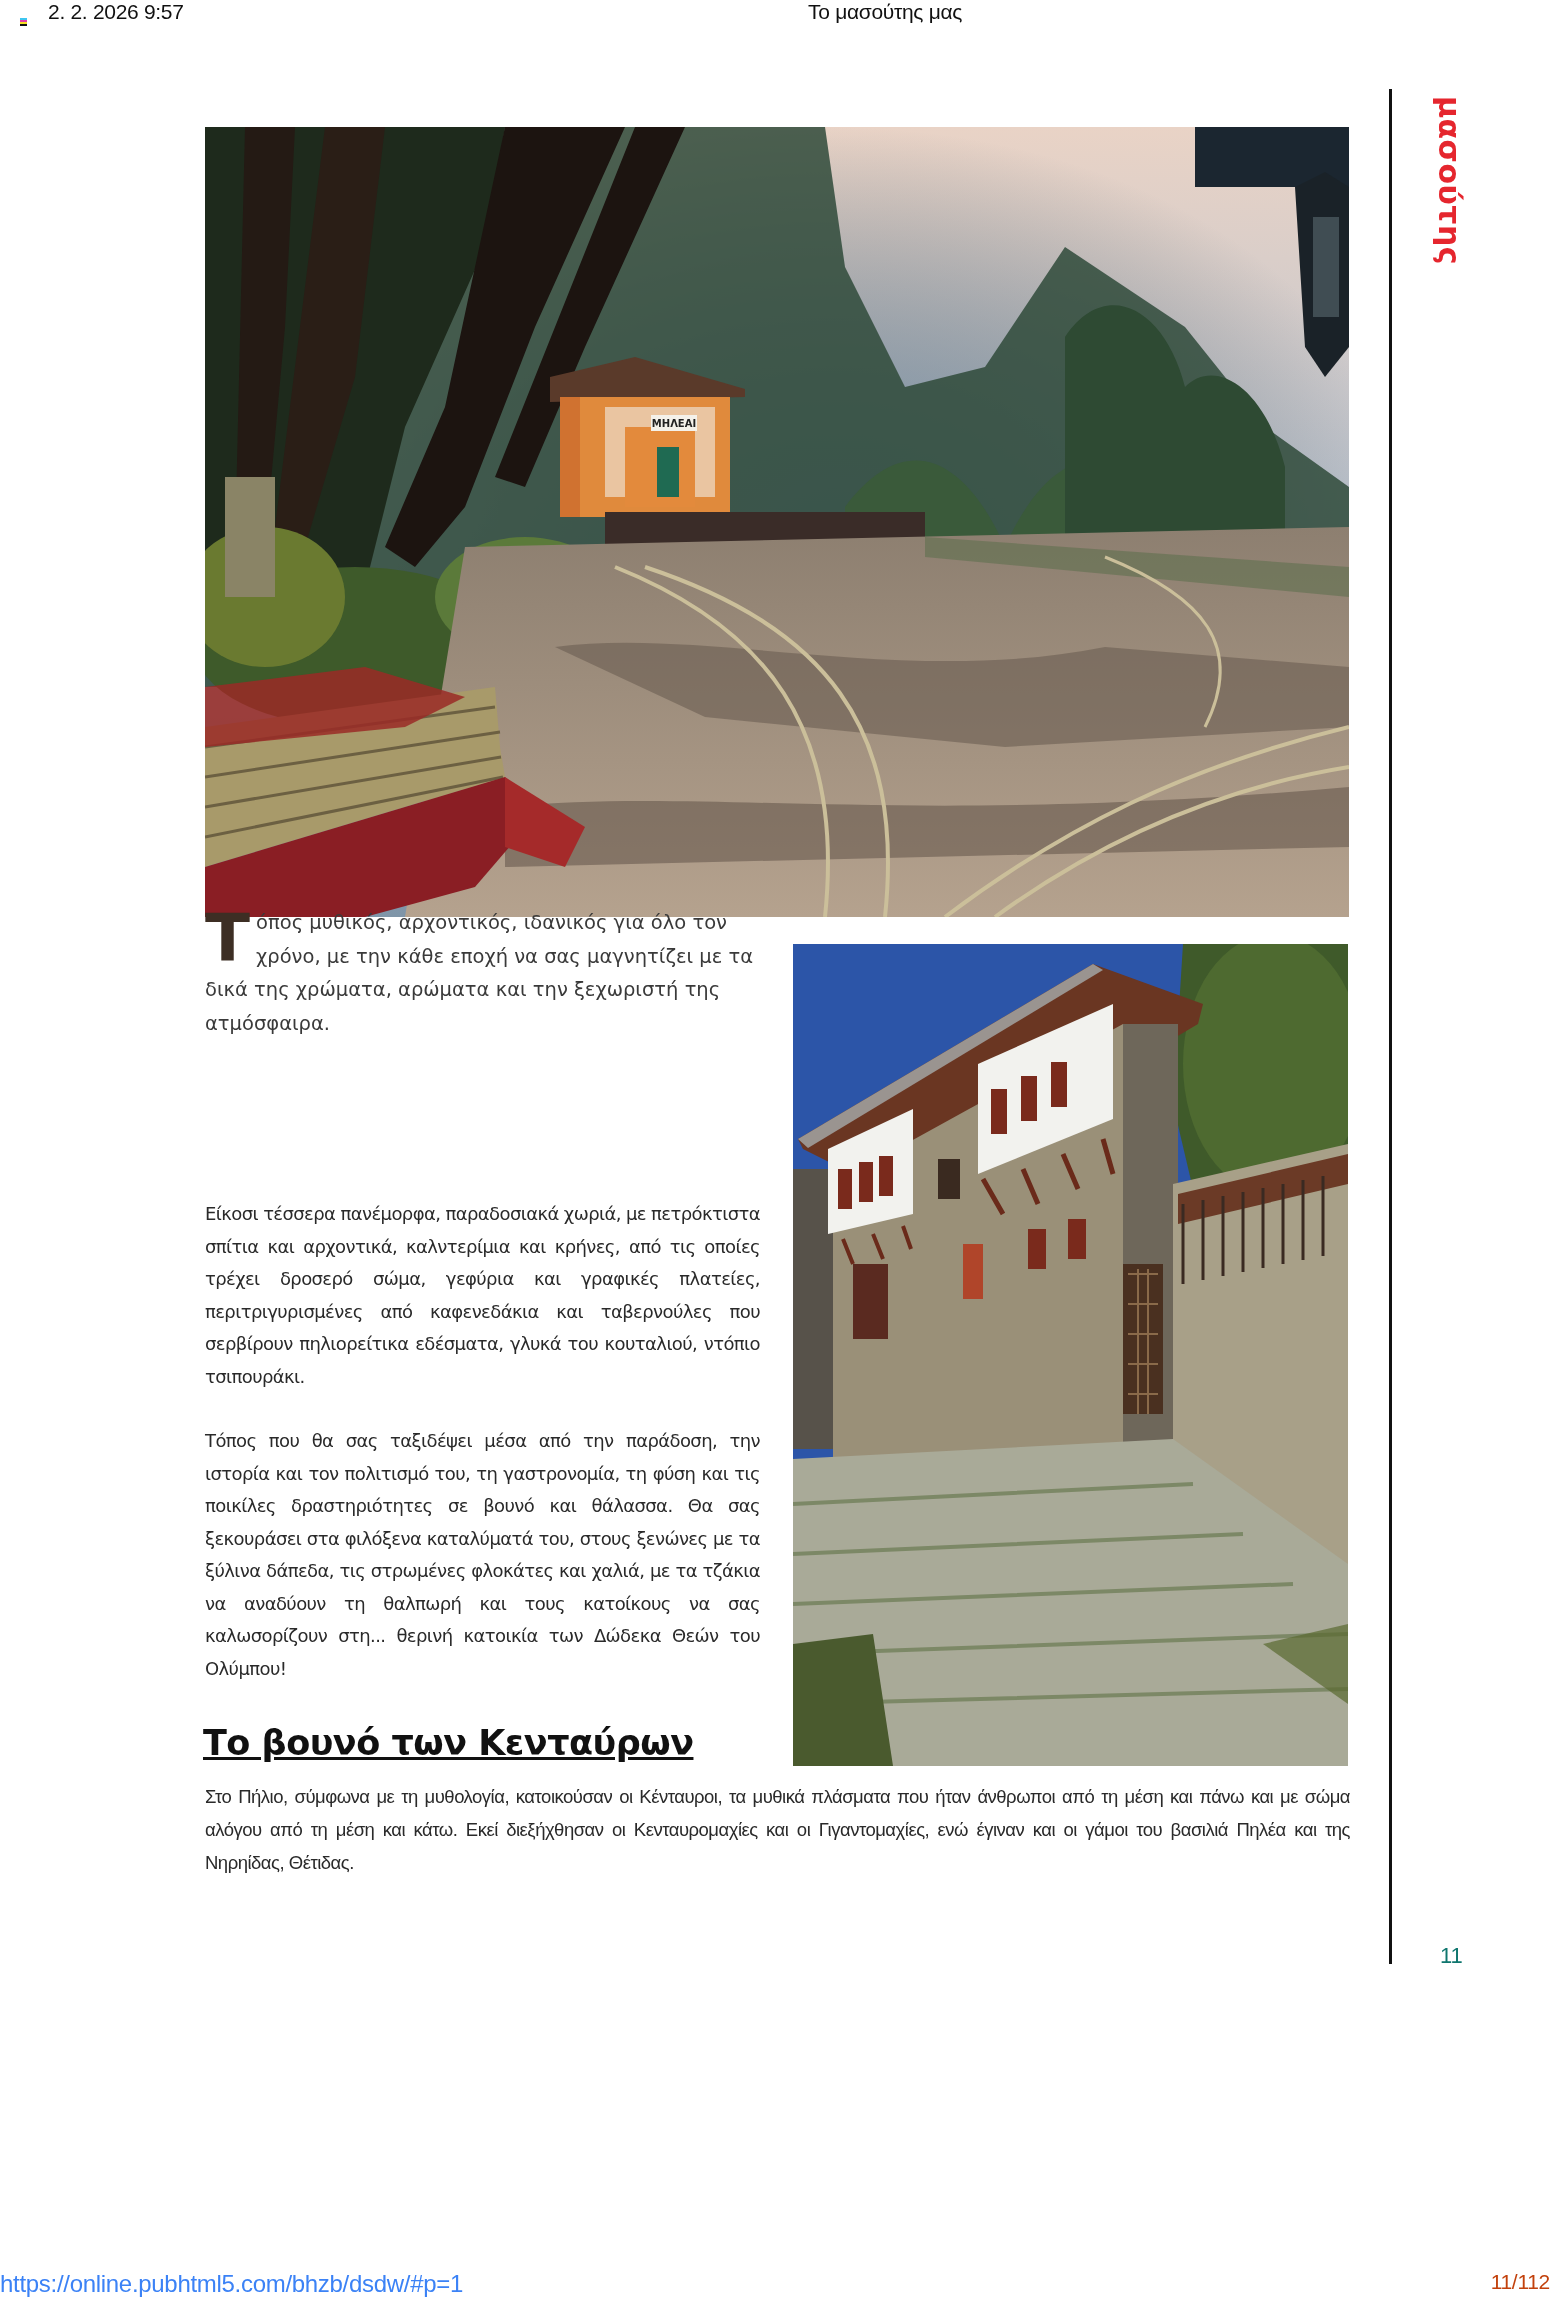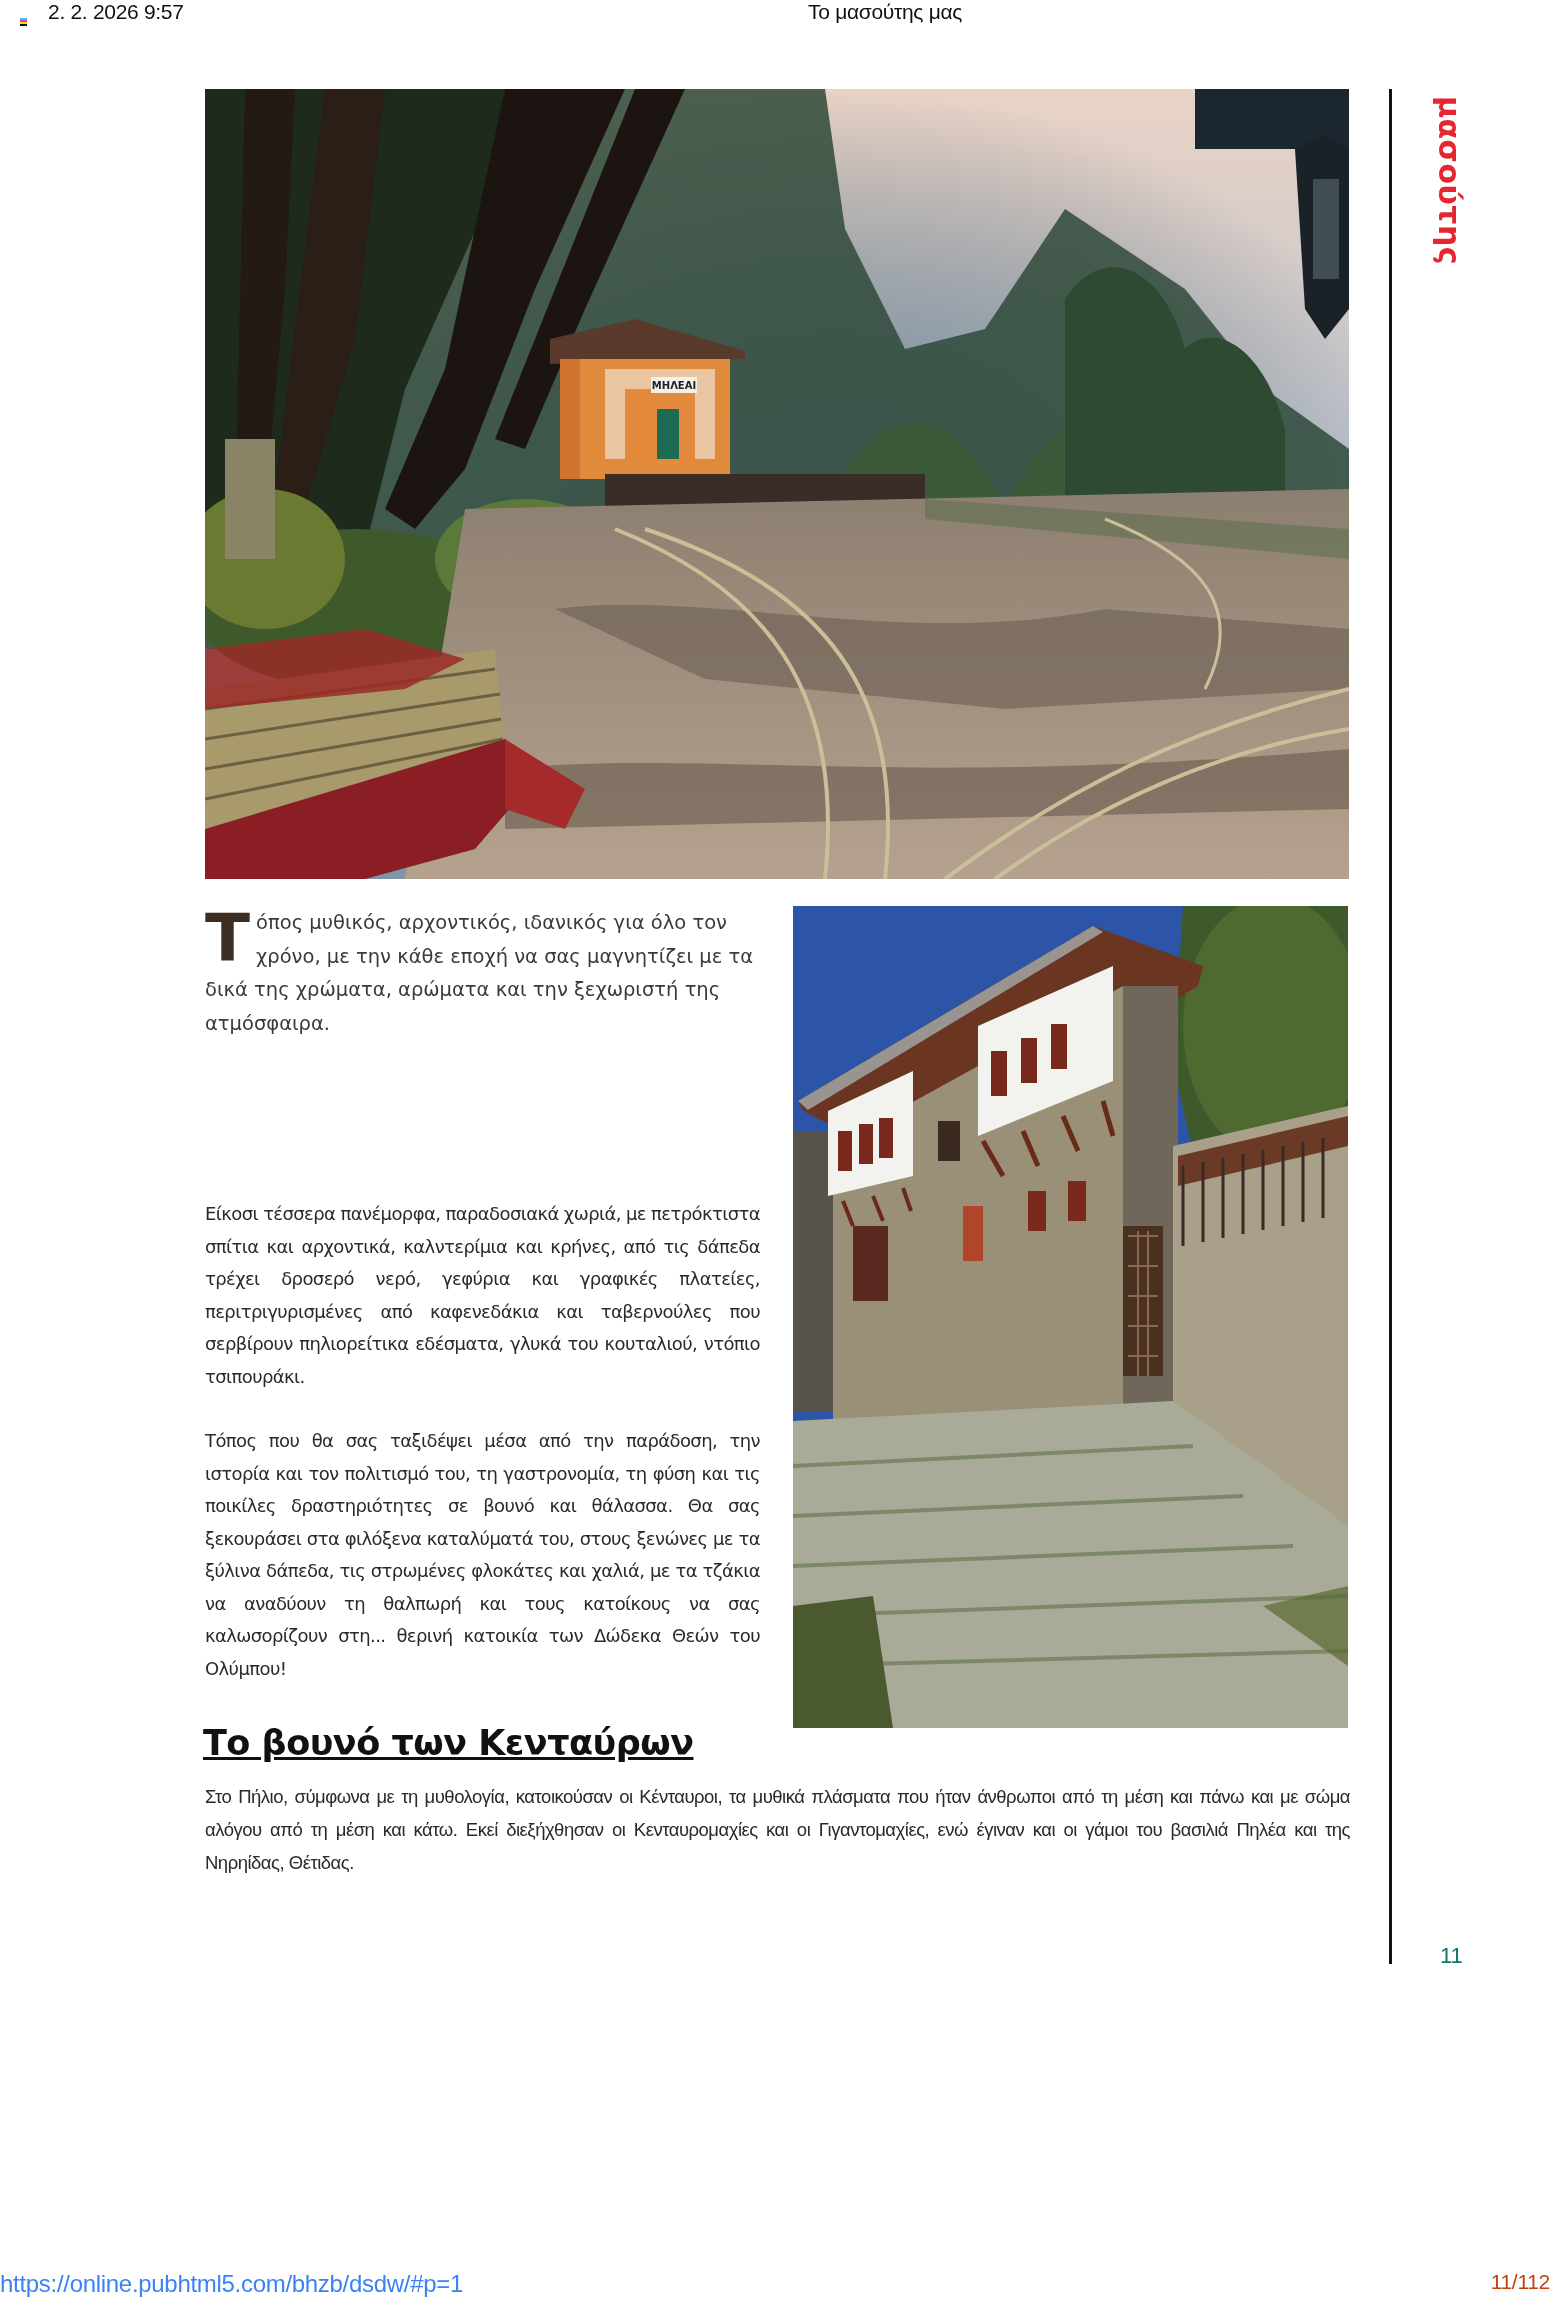--- a/index.html
+++ b/index.html
@@ -8,21 +8,21 @@
     background:#ffffff; color:#1d1d1d;
     font-family:"Liberation Sans", sans-serif;
   }
   .print-header-left { position:absolute; left:0; top:0; font-size:21px; color:#111; letter-spacing:-0.3px;padding-left:48px; }
   .print-header-center { position:absolute; left:808px; top:0; font-size:21px; color:#111; letter-spacing:-0.3px; }
   .cmyk { position:absolute; left:20px; top:18px; width:7px; height:8px; }
   .cmyk span { display:block; height:2px; width:7px; }
   .print-footer-left { position:absolute; left:0; top:2270px; font-size:24px; color:#3b82f6; letter-spacing:-0.3px; }
   .print-footer-right { position:absolute; right:0; top:2270px; font-size:21px; color:#c2410c; letter-spacing:-0.3px; }
 
-  .photo { position:absolute; overflow:hidden; }
+  .photo { position:absolute; overflow:hidden;margin-top:38px; }
   .photo svg { display:block; width:100%; height:100%; }
   #photo-station { left:205px; top:89px; width:1144px; height:790px; }
   #photo-mansion { left:793px; top:906px; width:555px; height:822px; }
 
   .rule { position:absolute; left:1389px; top:89px; width:3px; height:1875px; background:#111; }
   .brand {
     position:absolute; left:1432px; top:88px; width:36px; height:185px;
     display:flex; align-items:center; justify-content:center;
   }
   .brand span {
@@ -187,21 +187,21 @@
     <path d="M385 250 L555 210 L555 240 L385 280 Z" fill="#6b3a26"></path>
     <path d="M390 260 L390 340 M410 256 L410 336 M430 252 L430 332 M450 248 L450 328 M470 244 L470 324 M490 240 L490 320 M510 236 L510 316 M530 232 L530 312" stroke="#3a2a22" stroke-width="3"></path>
 
     <path d="M0 515 L380 495 L555 620 L555 822 L0 822 Z" fill="#a9aa98"></path>
     <path d="M0 560 L400 540 M0 610 L450 590 M0 660 L500 640 M0 710 L555 690 M0 760 L555 745" stroke="#6a7a52" stroke-width="4" opacity="0.7"></path>
     <path d="M0 700 L80 690 L100 822 L0 822 Z" fill="#4a5a2e"></path>
     <path d="M470 700 L555 680 L555 760 Z" fill="#5a6a30" opacity="0.7"></path>
   </svg>
 </div>
 
-<div class="body-text" id="para1">Είκοσι τέσσερα πανέμορφα, παραδοσιακά χωριά, με πετρόκτιστα σπίτια και αρχοντικά, καλντερίμια και κρήνες, από τις δάπεδα τρέχει δροσερό νερό, γεφύρια και γραφικές πλατείες, περιτριγυρισμένες από καφενεδάκια και ταβερνούλες που σερβίρουν πηλιορείτικα εδέσματα, γλυκά του κουταλιού, ντόπιο τσιπουράκι.</div>
+<div class="body-text" id="para1">Είκοσι τέσσερα πανέμορφα, παραδοσιακά χωριά, με πετρόκτιστα σπίτια και αρχοντικά, καλντερίμια και κρήνες, από τις οποίες τρέχει δροσερό σώμα, γεφύρια και γραφικές πλατείες, περιτριγυρισμένες από καφενεδάκια και ταβερνούλες που σερβίρουν πηλιορείτικα εδέσματα, γλυκά του κουταλιού, ντόπιο τσιπουράκι.</div>
 <div class="body-text" id="para2">Τόπος που θα σας ταξιδέψει μέσα από την παράδοση, την ιστορία και τον πολιτισμό του, τη γαστρονομία, τη φύση και τις ποικίλες δραστηριότητες σε βουνό και θάλασσα. Θα σας ξεκουράσει στα φιλόξενα καταλύματά του, στους ξενώνες με τα ξύλινα δάπεδα, τις στρωμένες φλοκάτες και χαλιά, με τα τζάκια να αναδύουν τη θαλπωρή και τους κατοίκους να σας καλωσορίζουν στη... θερινή κατοικία των Δώδεκα Θεών του Ολύμπου!</div>
 
 <div class="section-title">Το βουνό των Κενταύρων</div>
 <div class="section-body">Στο Πήλιο, σύμφωνα με τη μυθολογία, κατοικούσαν οι Κένταυροι, τα μυθικά πλάσματα που ήταν άνθρωποι από τη μέση και πάνω και με σώμα αλόγου από τη μέση και κάτω. Εκεί διεξήχθησαν οι Κενταυρομαχίες και οι Γιγαντομαχίες, ενώ έγιναν και οι γάμοι του βασιλιά Πηλέα και της Νηρηίδας, Θέτιδας.</div>
 
 <div class="rule"></div>
 <div class="brand">
   <span>μασούτης</span>
 </div>
 <div class="page-num">11</div>

